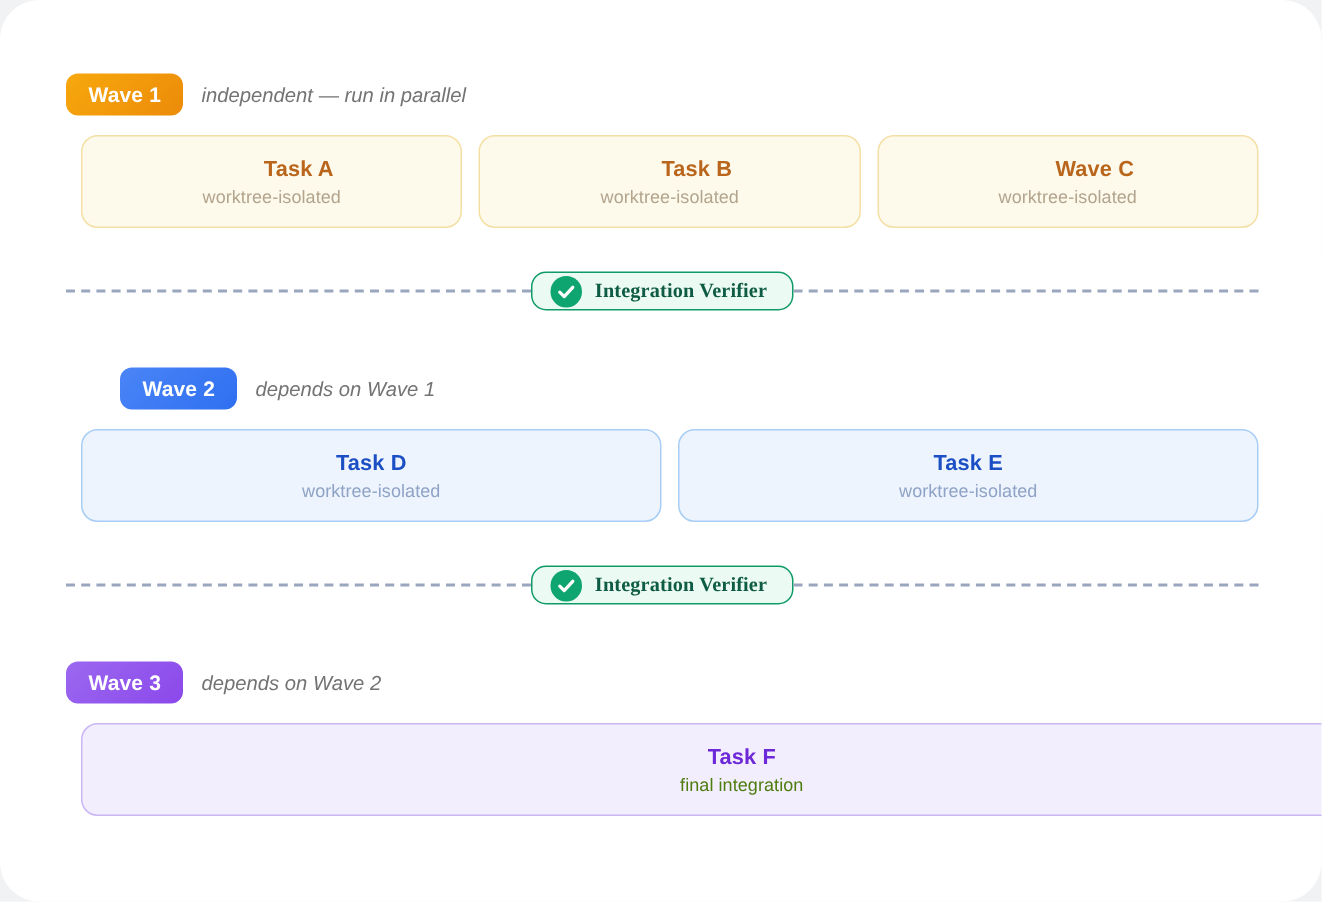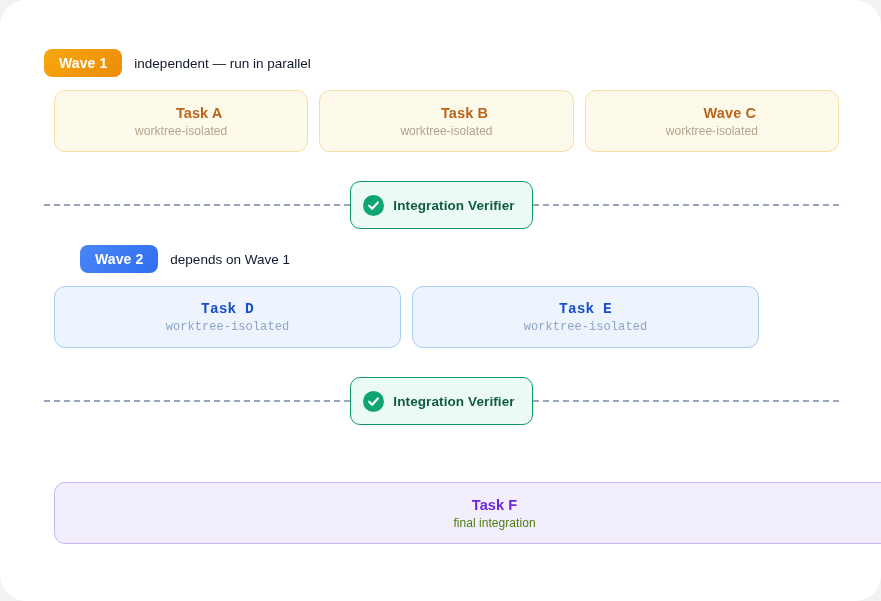--- a/index.html
+++ b/index.html
@@ -55,21 +55,22 @@
     letter-spacing: 0.1px;
     white-space: nowrap;
   }
 
   .wave-badge.w1 { background: linear-gradient(135deg, #f7a80d 0%, #ec8b09 100%); }
   .wave-badge.w2 { background: linear-gradient(135deg, #4a85f7 0%, #2f6ff0 100%); }
   .wave-badge.w3 { background: linear-gradient(135deg, #9b68f0 0%, #8b48ea 100%); }
 
   .wave-note {
     font-size: 13.5px;
-    color: #0f172a;
+    font-style: italic;
+    color: #737373;
     white-space: nowrap;
   }
 
   
   .task-row {
     display: flex;
     gap: 11px;
   }
 
   .task-card {
@@ -127,25 +128,26 @@
     flex: 1;
     height: 0;
     border-top: 2.6px dashed #9aa6bd;
   }
 
   .verifier-pill {
     flex: 0 0 auto;
     display: inline-flex;
     align-items: center;
     gap: 9px;
-    height: 48px;
+    height: 26px;
     padding: 0 17px 0 12px;
     background: #ebfaf2;
     border: 1.6px solid #0e9b68;
     border-radius: 10px;
+    font-family: Liberation Serif, serif;
   }
 
   .check-circle {
     width: 21px;
     height: 21px;
     border-radius: 50%;
     background: #0ea570;
     display: inline-flex;
     align-items: center;
     justify-content: center;
@@ -160,21 +162,21 @@
     color: #0f5c44;
     letter-spacing: 0.1px;
     white-space: nowrap;
   }
 
   
   .wave-1-header { position: absolute; left: 0;  top: 49px; }
   .wave-1-tasks  { position: absolute; left: 10px; top: 90px; width: 785px; }
   .verifier-1    { position: absolute; left: 0;  top: 181px; }
   .wave-2-header { position: absolute; left: 0;  top: 245px; padding-left: 36px; }
-  .wave-2-tasks  { position: absolute; left: 10px; top: 286px; width: 705px; font-family: Liberation Mono, monospace; }
+  .wave-2-tasks  { position: absolute; left: 10px; top: 286px; width: 785px; }
   .verifier-2    { position: absolute; left: 0;  top: 377px; }
   .wave-3-header { position: absolute; left: 0;  top: 441px; }
   .wave-3-tasks  { position: absolute; left: 10px; top: 482px; width: 881px; }
 </style>
 </head>
 <body>
 
 <div class="page-card">
   <div class="diagram">
 
@@ -233,20 +235,24 @@
         <span class="check-circle">
           <svg width="13" height="13" viewBox="0 0 24 24" fill="none" stroke="#ffffff" stroke-width="4" stroke-linecap="round" stroke-linejoin="round">
             <polyline points="4,12.5 9.5,18 20,6.5"></polyline>
           </svg>
         </span>
         <span class="verifier-label">Integration Verifier</span>
       </div>
       <div class="dash-line"></div>
     </div>
 
+    <div class="wave-header wave-3-header">
+      <span class="wave-badge w3">Wave 3</span>
+      <span class="wave-note">depends on Wave 2</span>
+    </div>
 
     <div class="task-row wave-3-tasks">
       <div class="task-card violet">
         <span class="task-title">Task F</span>
         <span class="task-sub">final integration</span>
       </div>
     </div>
 
   </div>
 </div>

